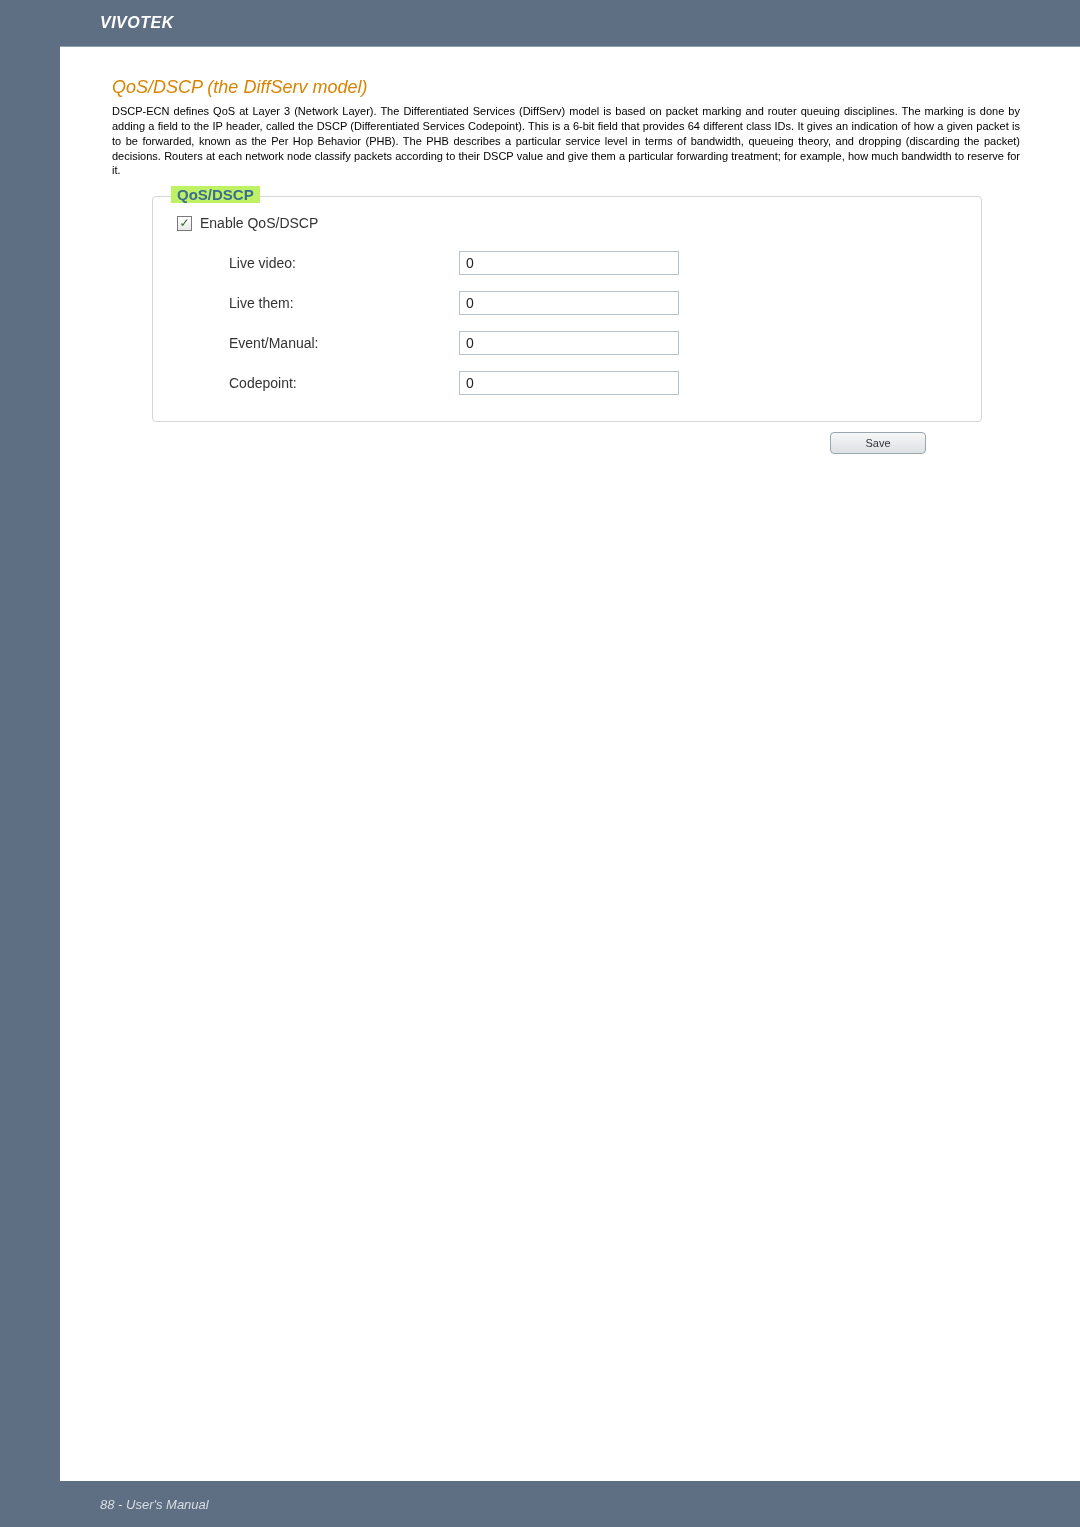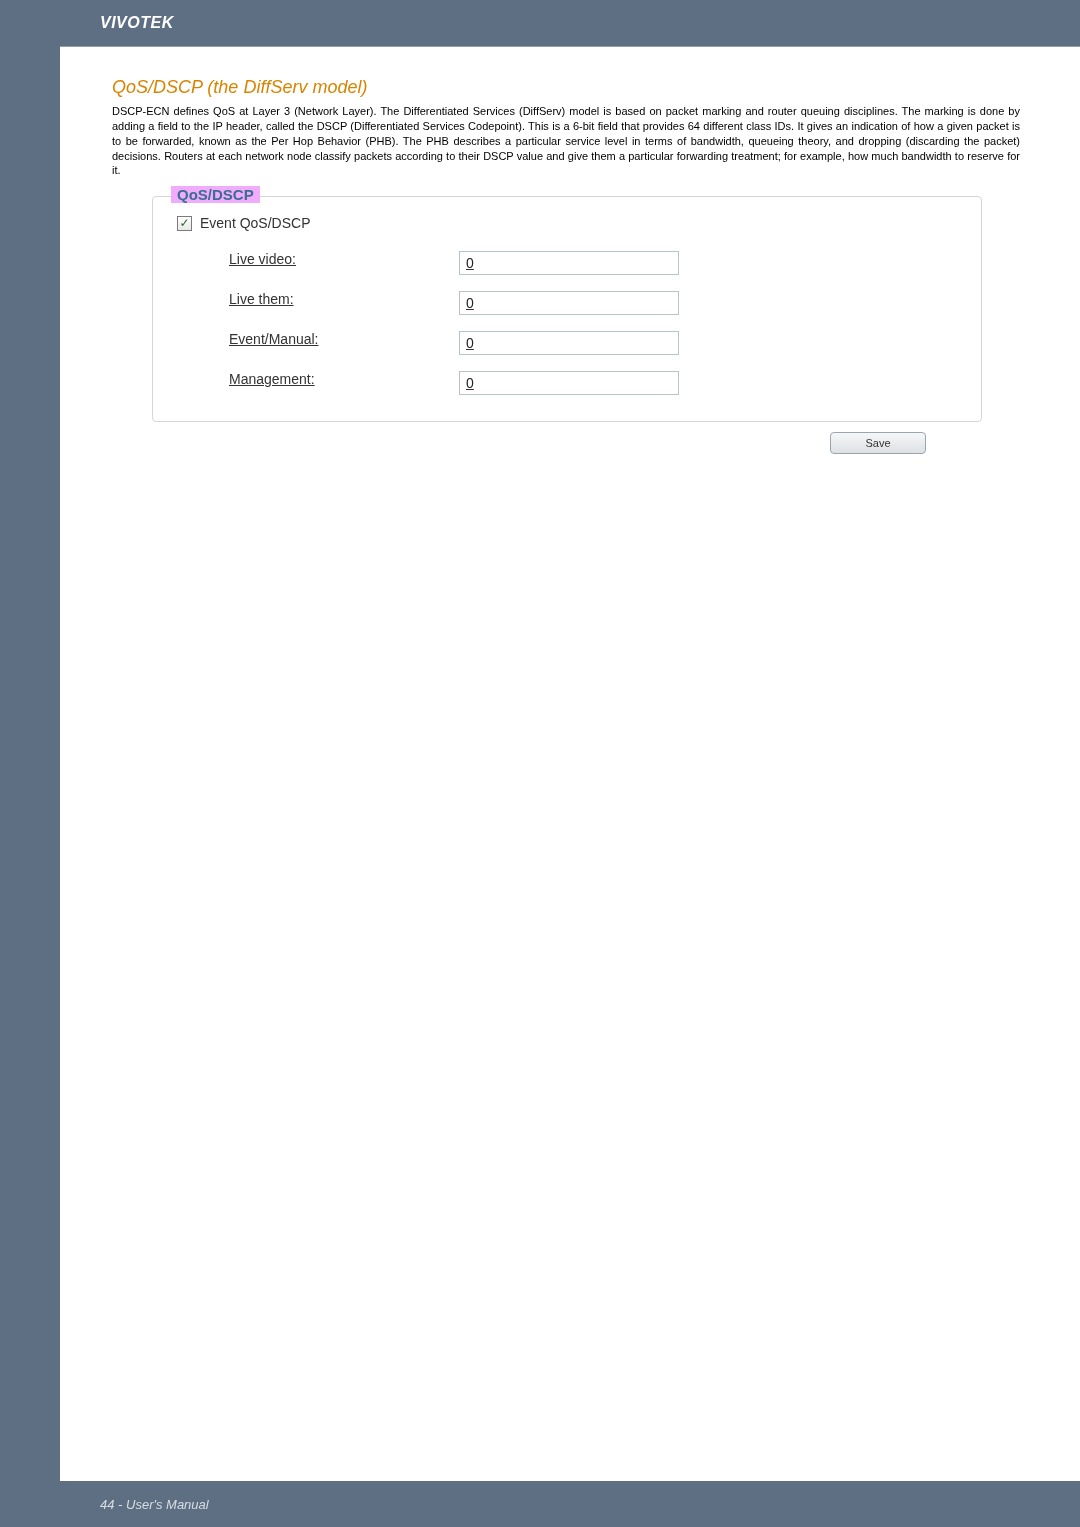--- a/index.html
+++ b/index.html
@@ -58,21 +58,21 @@
     margin: 6px 0 0 40px;
     width: 830px;
     padding: 18px 20px 18px 20px;
     position: relative;
     background: #fff;
   }
   .fieldset-legend {
     position: absolute;
     top: -11px;
     left: 18px;
-    background: #f0abfc;
+    background: #bef264;
     padding: 0 6px;
     color: #3b6e8f;
     font-size: 15px;
     font-weight: bold;
   }
   .enable-row {
     display: flex;
     align-items: center;
     gap: 8px;
     margin-bottom: 12px;
@@ -85,25 +85,24 @@
     border: 1px solid #7a7a7a;
     background: linear-gradient(#fff,#e8e8e8);
     display: flex;
     align-items: center;
     justify-content: center;
     font-size: 12px;
     color: #2b6b2b;
   }
   .form-row {
     display: flex;
-    align-items: flex-start;
+    align-items: center;
     padding: 8px 0 8px 56px;
     font-size: 14px;
     color: #333;
-    text-decoration: underline;
   }
   .form-label {
     width: 230px;
   }
   .text-input {
     width: 220px;
     height: 24px;
     border: 1px solid #b8c4cc;
     padding: 1px 6px;
     font-size: 14px;
@@ -157,45 +156,45 @@
     <div class="section-title">QoS/DSCP (the DiffServ model)</div>
     <p class="para">DSCP-ECN defines QoS at Layer 3 (Network Layer). The Differentiated Services (DiffServ) model is based on packet marking and router queuing disciplines. The marking is done by adding a field to the IP header, called the DSCP (Differentiated Services Codepoint). This is a 6-bit field that provides 64 different class IDs. It gives an indication of how a given packet is to be forwarded, known as the Per Hop Behavior (PHB). The PHB describes a particular service level in terms of bandwidth, queueing theory, and dropping (discarding the packet) decisions. Routers at each network node classify packets according to their DSCP value and give them a particular forwarding treatment; for example, how much bandwidth to reserve for it.</p>
 
     <div class="fieldset">
       <div class="fieldset-legend">QoS/DSCP</div>
 
       <div class="enable-row">
         <span class="checkbox">
           <span>✓</span>
         </span>
-        <span>Event QoS/DSCP</span>
+        <span>Enable QoS/DSCP</span>
       </div>
 
       <div class="form-row">
         <span class="form-label">Live video:</span>
         <input class="text-input" value="0" style="">
       </div>
 
       <div class="form-row">
         <span class="form-label">Live them:</span>
         <input class="text-input" value="0" style="">
       </div>
 
       <div class="form-row">
         <span class="form-label">Event/Manual:</span>
         <input class="text-input" value="0" style="">
       </div>
 
       <div class="form-row">
-        <span class="form-label">Management:</span>
+        <span class="form-label">Codepoint:</span>
         <input class="text-input" value="0" style="">
       </div>
     </div>
 
     <div class="save-wrap">
       <button class="save-btn">Save</button>
     </div>
   </div>
 
   <div class="footer">
-    <span>44 - User's Manual</span>
+    <span>88 - User's Manual</span>
   </div>
 </div>
 
 </body></html>

